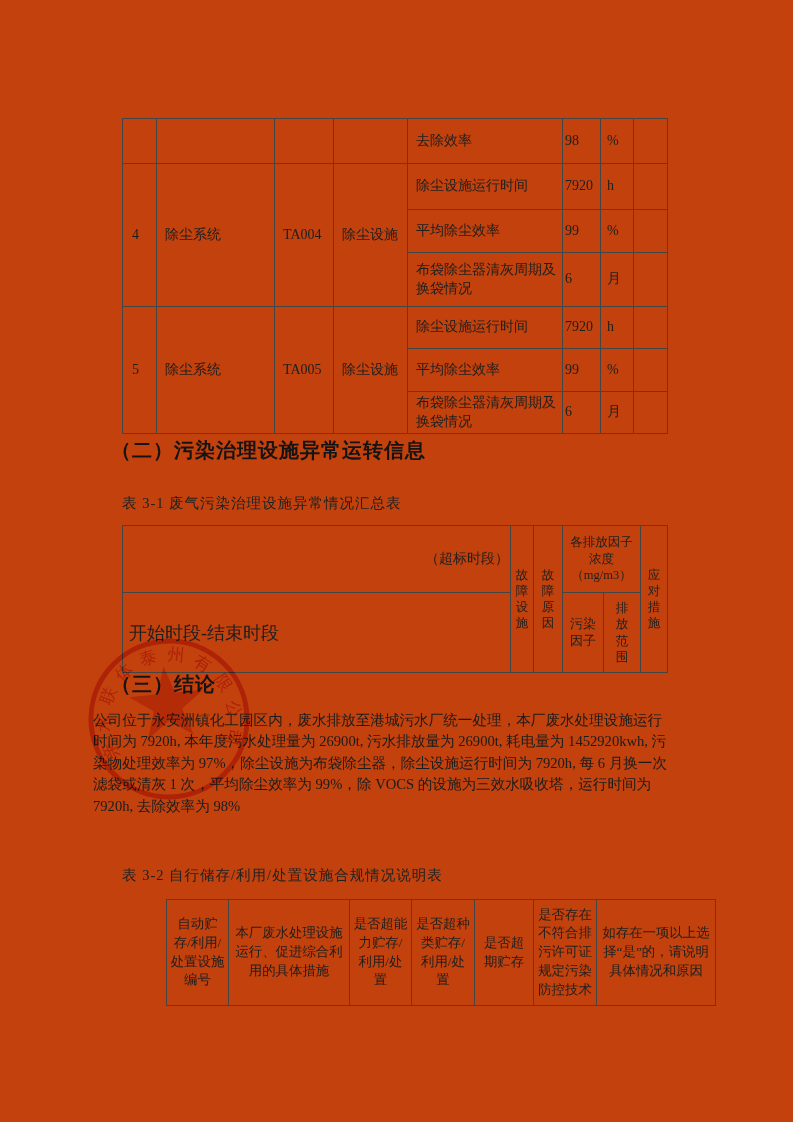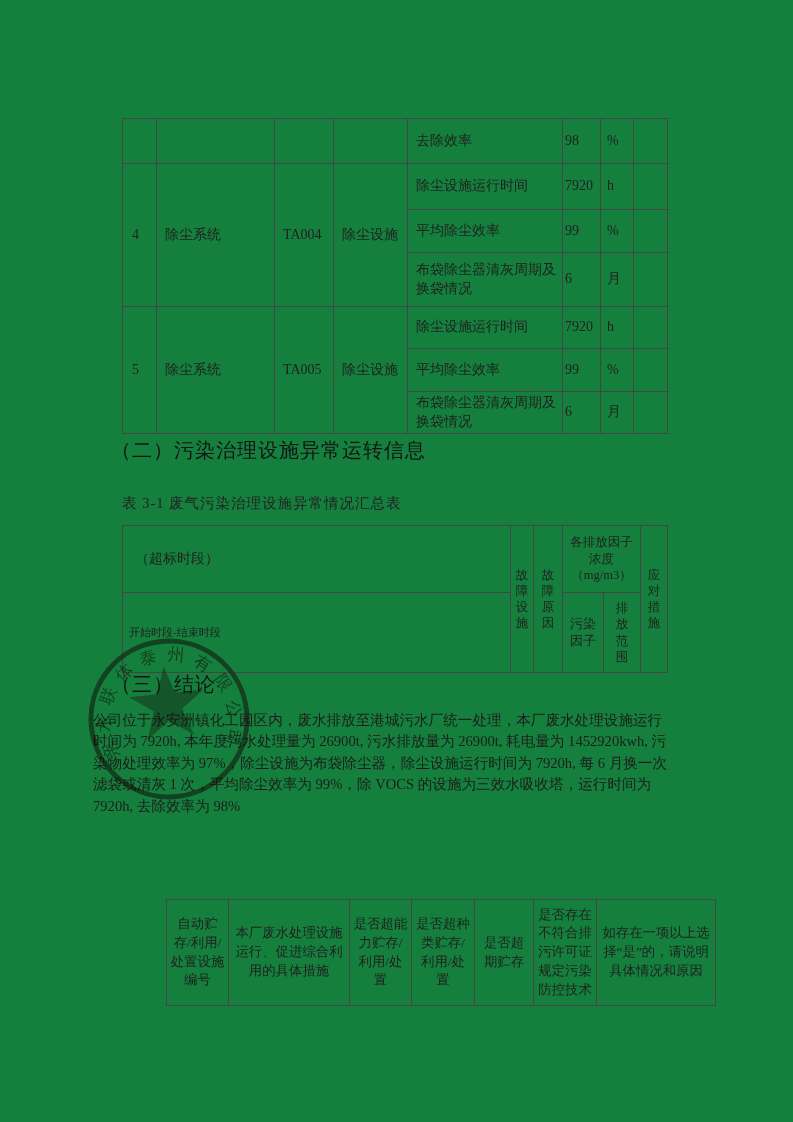--- a/index.html
+++ b/index.html
@@ -1,48 +1,48 @@
 <!DOCTYPE html>
 <html><head>
 <meta charset="utf-8">
 <style>
   html,body{margin:0;padding:0;}
   body{
     width:793px;height:1122px;background:#ffffff;
     font-family:"Liberation Serif", serif;color:#1f1f1f;
     position:relative;overflow:hidden;
   }
-  .page{position:absolute;left:0;top:0;width:793px;height:1122px;background:#15803d;}
+  .page{position:absolute;left:0;top:0;width:793px;height:1122px;background:#c2410c;}
 
   table{border-collapse:collapse;table-layout:fixed;}
   td{border:1.6px solid #454545;overflow:hidden;}
 
   
   .t1{position:absolute;left:122px;top:118px;width:545px;font-size:14px;}
   .t1 td{padding:2px 4px 2px 8px;vertical-align:middle;text-align:left;line-height:1.3;}
   .t1 .num{padding-left:9px;}
   .t1 .val{padding-left:2px;}
   .t1 .unit{padding-left:6px;}
 
   
   .heading{
     position:absolute;left:111px;font-family:"Liberation Sans", sans-serif;
-    font-weight:400;font-size:20px;color:#141414;letter-spacing:1px;white-space:nowrap;
+    font-weight:700;font-size:20px;color:#141414;letter-spacing:1px;white-space:nowrap;
   }
   .tbl-title{
     position:absolute;left:122px;width:549px;text-align:left;
     font-size:14.5px;color:#222;letter-spacing:1px;white-space:nowrap;
   }
 
   
   .t31{position:absolute;left:122px;top:525px;width:545px;font-size:13px;}
   .t31 td{vertical-align:middle;}
   .v{white-space:pre-line;text-align:center;line-height:1.3;font-size:12.5px;padding:1px 0;}
-  .c-center{text-align:left;font-size:14px;padding-left:12px;}
-  .c-left{text-align:left;font-size:11px;padding-left:6px;vertical-align:middle;}
+  .c-center{text-align:right;font-size:14px;padding-left:12px;}
+  .c-left{text-align:left;font-size:18px;padding-left:6px;vertical-align:middle;}
   .grp{white-space:pre-line;text-align:center;font-size:12.5px;line-height:1.35;}
 
   
   .para{
     position:absolute;left:93px;top:710px;width:618px;
     font-size:14.6px;line-height:21.4px;white-space:pre-line;color:#1c1c1c;
   }
 
   
   .t32{position:absolute;left:122px;top:899px;width:549px;font-size:13.4px;margin-left:44px;}
@@ -175,20 +175,21 @@
 
   <div class="heading" style="top:671px">（三）结论</div>
 
   <div class="para">公司位于永安洲镇化工园区内，废水排放至港城污水厂统一处理，本厂废水处理设施运行
 时间为 7920h, 本年度污水处理量为 26900t, 污水排放量为 26900t, 耗电量为 1452920kwh, 污
 染物处理效率为 97%，除尘设施为布袋除尘器，除尘设施运行时间为 7920h, 每 6 月换一次
 滤袋或清灰 1 次，平均除尘效率为 99%，除 VOCS 的设施为三效水吸收塔，运行时间为
 7920h, 去除效率为 98%</div>
 
 
+  <div class="tbl-title" style="top:866px">表 3-2 自行储存/利用/处置设施合规情况说明表</div>
 
   <table class="t32">
     <colgroup>
       <col style="width:62px">
         <col style="width:121px">
         <col style="width:62px">
         <col style="width:63px">
       <col style="width:59px">
         <col style="width:63px">
         <col style="width:119px">

